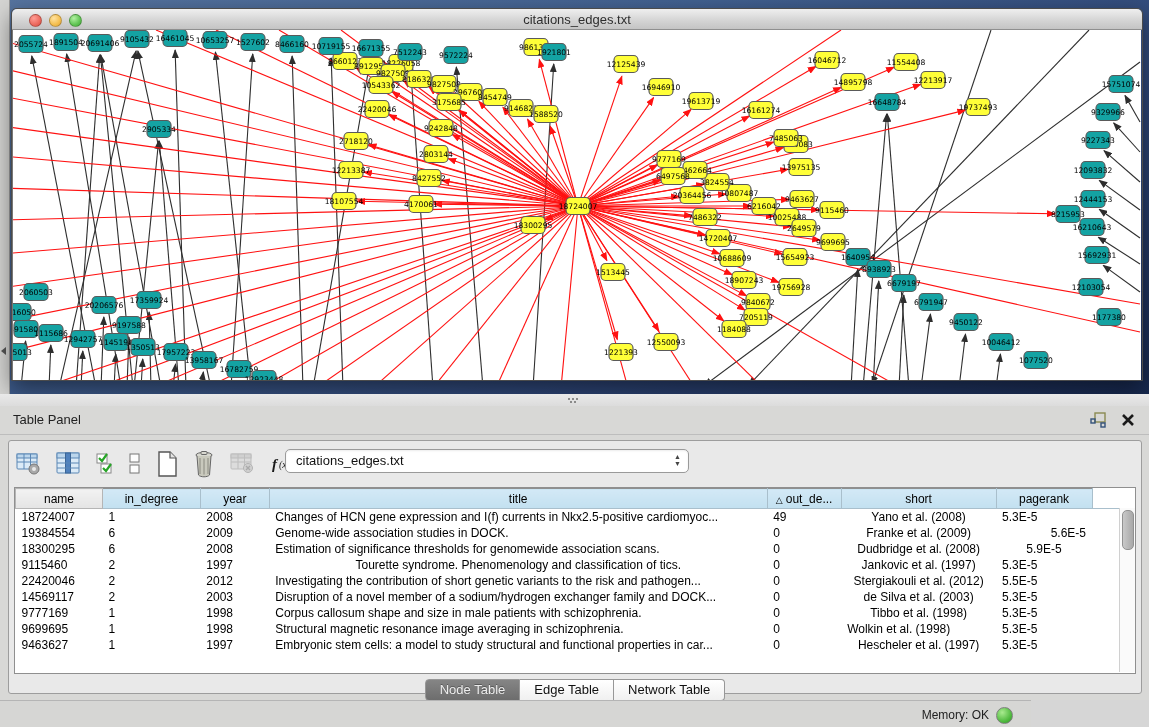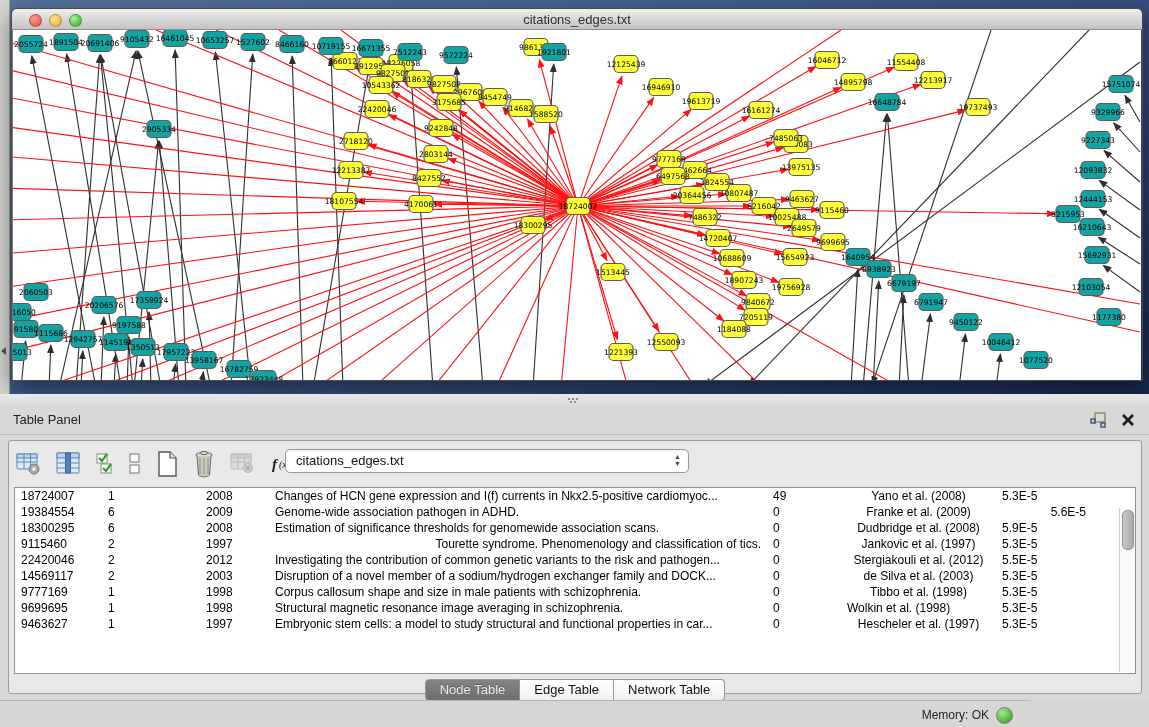--- a/index.html
+++ b/index.html
@@ -768,64 +768,74 @@
             <col style="width:98px">
             <col style="width:69px">
             <col style="width:498px">
             <col style="width:74px">
             <col style="width:155px">
             <col style="width:96px">
             <col style="width:43px">
           </colgroup>
           <tbody>
             <tr>
+              <th class="first"><span>name</span></th>
+              <th class=""><span>in_degree</span></th>
+              <th class=""><span>year</span></th>
+              <th class=""><span>title</span></th>
+              <th class=""><span class="sort-tri">△</span><span>out_de...</span></th>
+              <th class=""><span>short</span></th>
+              <th class=""><span>pagerank</span></th>
+              <th class="filler"></th>
+            </tr>
+            <tr>
               <td style="text-align:left">18724007</td>
               <td style="text-align:left">1</td>
               <td style="text-align:left">2008</td>
               <td style="text-align:left">Changes of HCN gene expression and I(f) currents in Nkx2.5-positive cardiomyoc...</td>
               <td style="text-align:left">49</td>
               <td style="text-align:center">Yano et al. (2008)</td>
               <td style="text-align:left">5.3E-5</td>
               <td></td>
             </tr>
             <tr>
               <td style="text-align:left">19384554</td>
               <td style="text-align:left">6</td>
               <td style="text-align:left">2009</td>
-              <td style="text-align:left">Genome-wide association pathogen in ADHD.</td>
+              <td style="text-align:left">Genome-wide association studies in DOCK.</td>
               <td style="text-align:left">0</td>
               <td style="text-align:center">Franke et al. (2009)</td>
               <td style="text-align:right">5.6E-5</td>
               <td></td>
             </tr>
             <tr>
               <td style="text-align:left">18300295</td>
               <td style="text-align:left">6</td>
               <td style="text-align:left">2008</td>
               <td style="text-align:left">Estimation of significance thresholds for genomewide association scans.</td>
               <td style="text-align:left">0</td>
               <td style="text-align:center">Dudbridge et al. (2008)</td>
-              <td style="text-align:left">5.9E-5</td>
+              <td style="text-align:center">5.9E-5</td>
               <td></td>
             </tr>
             <tr>
               <td style="text-align:left">9115460</td>
               <td style="text-align:left">2</td>
               <td style="text-align:left">1997</td>
-              <td style="text-align:right">Tourette syndrome. Phenomenology and classification of tics.</td>
+              <td style="text-align:center">Tourette syndrome. Phenomenology and classification of tics.</td>
               <td style="text-align:left">0</td>
               <td style="text-align:center">Jankovic et al. (1997)</td>
               <td style="text-align:left">5.3E-5</td>
               <td></td>
             </tr>
             <tr>
               <td style="text-align:left">22420046</td>
               <td style="text-align:left">2</td>
               <td style="text-align:left">2012</td>
-              <td style="text-align:left">Investigating the contribution of common genetic variants to the risk and pathogen...</td>
+              <td style="text-align:left">Investigating the contribution of short genetic variants to the risk and pathogen...</td>
               <td style="text-align:left">0</td>
               <td style="text-align:center">Stergiakouli et al. (2012)</td>
               <td style="text-align:left">5.5E-5</td>
               <td></td>
             </tr>
             <tr>
               <td style="text-align:left">14569117</td>
               <td style="text-align:left">2</td>
               <td style="text-align:left">2003</td>
               <td style="text-align:left">Disruption of a novel member of a sodium/hydrogen exchanger family and DOCK...</td>

